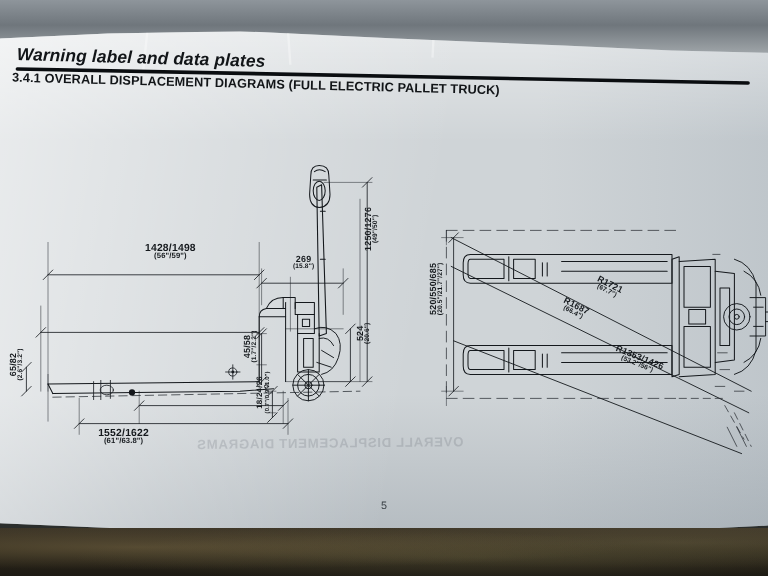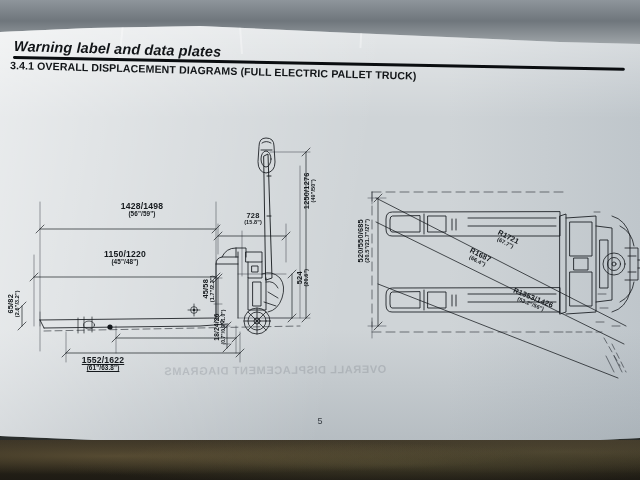--- a/index.html
+++ b/index.html
@@ -351,33 +351,29 @@
           </g>
         </g>
       </g>
     </svg>
 
     <div class="dimtxt" style="left:87px;top:176px;width:110px;">
       <span class="v">1428/1498</span>
       <span class="i">(56"/59")</span>
     </div>
 
-    <div class="dimtxt" style="left:70px;top:224px;width:110px;">
-      <span class="v">1150/1220</span>
-      <span class="i">(45"/48")</span>
-    </div>
-
-
-    <div class="dimtxt" style="left:43px;top:330px;width:120px;text-decoration:underline;">
+
+
+    <div class="dimtxt" style="left:43px;top:330px;width:120px;">
       <span class="v">1552/1622</span>
       <span class="i">(61"/63.8")</span>
     </div>
 
     <div class="dimtxt sm" style="left:224px;top:186px;width:58px;">
-      <span class="v">728</span>
+      <span class="v">269</span>
       <span class="i">(15.8")</span>
     </div>
 
     <div class="dimtxt sm" style="left:174px;top:256px;width:70px;transform:rotate(-90deg);transform-origin:center;">
       <span class="v">45/58</span>
       <span class="i">(1.7"/2.2")</span>
     </div>
 
     <div class="dimtxt sm" style="left:-21px;top:271px;width:70px;transform:rotate(-90deg);transform-origin:center;">
       <span class="v">65/82</span>

